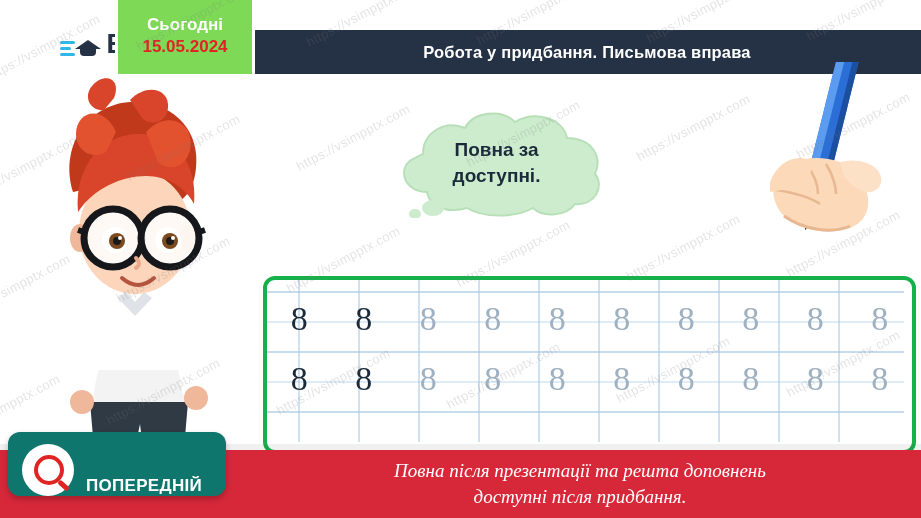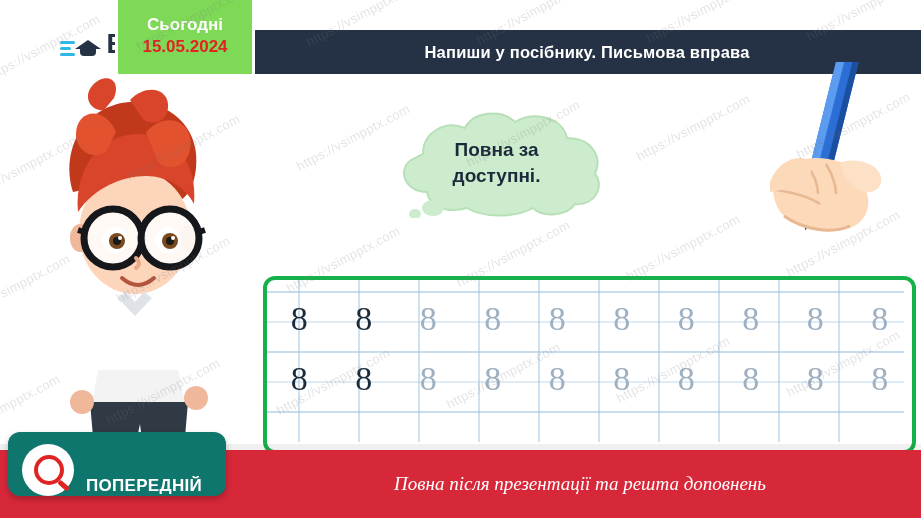--- a/index.html
+++ b/index.html
@@ -345,21 +345,21 @@
       <div class="sub">pptx</div>
     </div>
   </div>
 
   <div class="date-badge">
     <div class="today">Сьогодні</div>
     <div class="date">15.05.2024</div>
   </div>
 
   <div class="header-bar">
-    <div class="header-title">Напиши у посібнику. Письмова вправа</div>
+    <div class="header-title">Робота у придбання. Письмова вправа</div>
   </div>
 
   <div class="boy">
     <svg width="235" height="400" viewBox="0 0 235 400">
 
       <path d="M55 120 C40 70 75 28 118 30 C160 32 182 62 178 96 C176 116 168 126 160 130 C150 100 120 92 96 104 C80 112 68 118 55 120 Z" fill="#c0391b"></path>
       <path d="M112 28 C130 10 152 18 150 36 C148 52 132 54 124 46 Z" fill="#d9452a"></path>
       <path d="M96 26 C104 6 86 0 74 14 C64 26 74 40 86 38 Z" fill="#d9452a"></path>
 
       <rect x="100" y="200" width="34" height="30" fill="#f0b89b"></rect>
@@ -518,20 +518,21 @@
     <div class="wm" style="left:270px; top:374px;">https://vsimpptx.com</div>
     <div class="wm" style="left:440px; top:368px;">https://vsimpptx.com</div>
     <div class="wm" style="left:610px; top:362px;">https://vsimpptx.com</div>
     <div class="wm" style="left:780px; top:356px;">https://vsimpptx.com</div>
   </div>
 
   <div class="shadow-strip"></div>
   <div class="ribbon">
     <div class="ribbon-text">
       <span>Повна після презентації та решта доповнень</span>
+      <span>доступні після придбання.</span>
     </div>
   </div>
 
   <div class="preview-badge">
     <div class="preview-circle">
       <div class="magnifier"></div>
     </div>
     <div class="preview-label">
       <div>ПОПЕРЕДНІЙ</div>
     </div>

